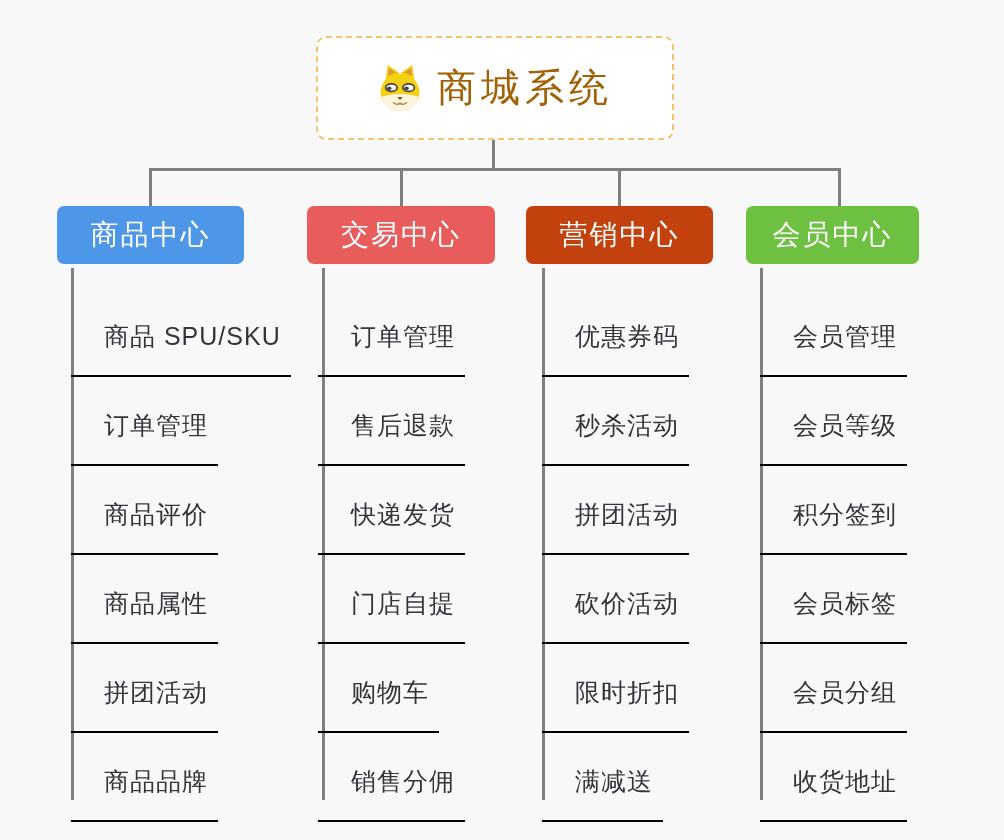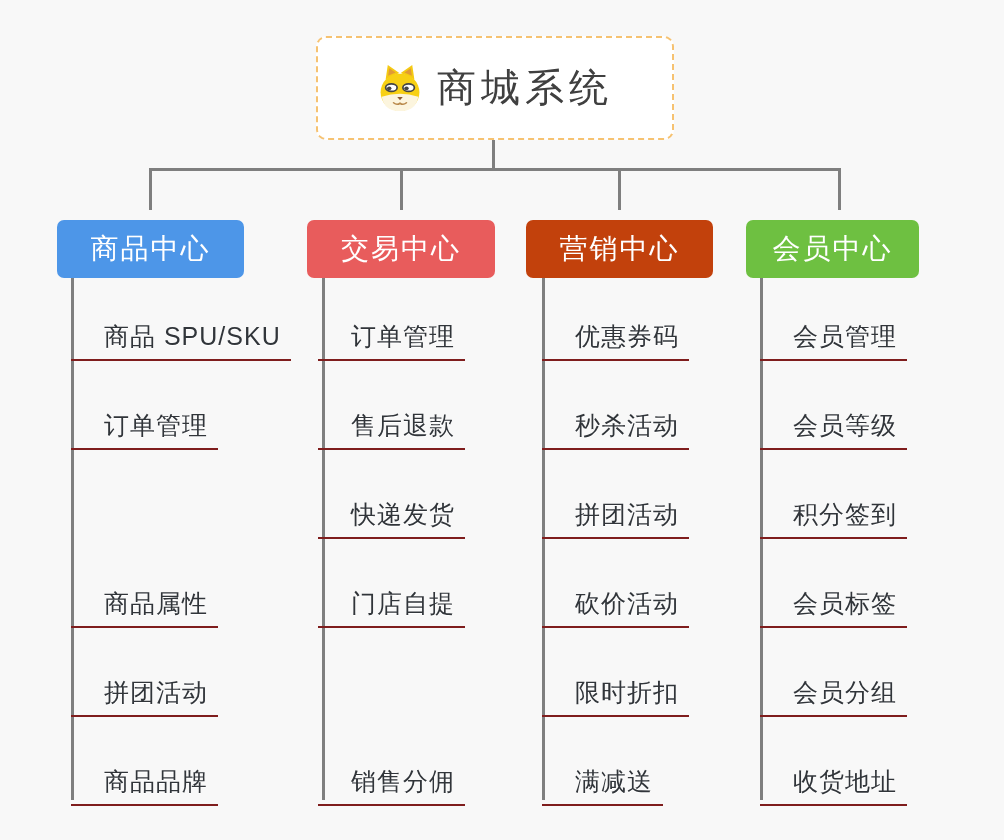--- a/index.html
+++ b/index.html
@@ -33,36 +33,36 @@
   
   .line{position:absolute;background:#7f7f7f;}
   .root-stem{left:492px;top:140px;width:3px;height:28px;}
   .bus{left:149px;top:168px;width:692px;height:3px;}
   .drop{top:168px;width:3px;height:42px;}
   .drop-1{left:149px;} .drop-2{left:400px;} .drop-3{left:618px;} .drop-4{left:838px;}
   .spine{top:268px;width:3px;height:532px;}
   .spine-1{left:71px;} .spine-2{left:322px;} .spine-3{left:542px;} .spine-4{left:760px;}
   
   .hdr{
-    position:absolute;top:220px;height:58px;border-radius:7px;
+    position:absolute;top:206px;height:58px;border-radius:7px;
     display:flex;align-items:center;justify-content:center;
     color:#ffffff;font-size:28px;letter-spacing:2px;
     box-sizing:border-box;cursor:default;
   }
   .hdr-1{left:57px;width:187px;}
   .hdr-2{left:307px;width:188px;}
   .hdr-3{left:526px;width:187px;}
   .hdr-4{left:746px;width:173px;}
   
   .leaf{
     position:absolute;
     height:42px;
     display:flex;align-items:flex-end;
-    padding:0 10px 6px 33px;
-    border-bottom:2px solid #7f1d1d;
+    padding:0 10px 22px 33px;
+    border-bottom:2px solid #000000;
     font-size:25px;letter-spacing:1px;color:#31353a;
     white-space:nowrap;
     text-shadow:0 1px 0 #ffffff;
     box-sizing:content-box;
   }
   .c1{left:71px;} .c2{left:318px;} .c3{left:542px;} .c4{left:760px;}
   .r1{top:311px;} .r2{top:400px;} .r3{top:489px;}
   .r4{top:578px;} .r5{top:667px;} .r6{top:756px;}
 </style>
 </head>
@@ -78,21 +78,21 @@
       <polygon points="48.5,17 47,6.5 38,12.5" fill="#e09a35"></polygon>
       <ellipse cx="32" cy="40" rx="27" ry="26" fill="#f7d014"></ellipse>
       <path d="M6.5 46 Q32 38 57.5 46 Q54 66 32 66 Q10 66 6.5 46 Z" fill="#fcf5de"></path>
       <ellipse cx="20" cy="33.5" rx="8" ry="5.2" fill="#ffffff" stroke="#454545" stroke-width="2.4"></ellipse>
       <ellipse cx="44" cy="33.5" rx="8" ry="5.2" fill="#ffffff" stroke="#454545" stroke-width="2.4"></ellipse>
       <ellipse cx="17" cy="34.5" rx="3.1" ry="2.6" fill="#454545"></ellipse>
       <ellipse cx="41" cy="34.5" rx="3.1" ry="2.6" fill="#454545"></ellipse>
       <path d="M28.2 46.5 h7.6 l-3.8 4.6 Z" fill="#8a5a30"></path>
       <path d="M23 54.5 Q27.5 58.5 32 55.2 Q36.5 58.5 41 54.5" stroke="#b98a4b" stroke-width="2.2" fill="none" stroke-linecap="round"></path>
     </svg>
-    <span class="root-label" style="color: #404040;">商城系统</span>
+    <span class="root-label" style="color: #a16207;">商城系统</span>
   </div>
 
   <div class="line root-stem"></div>
   <div class="line bus"></div>
   <div class="line drop drop-1"></div>
   <div class="line drop drop-2"></div>
   <div class="line drop drop-3"></div>
   <div class="line drop drop-4"></div>
   <div class="line spine spine-1"></div>
   <div class="line spine spine-2"></div>
@@ -107,28 +107,30 @@
   </div>
   <div class="hdr hdr-3" style="background: #c2410c;">
     <span>营销中心</span>
   </div>
   <div class="hdr hdr-4" style="background: rgb(110, 192, 65);">
     <span>会员中心</span>
   </div>
 
   <div class="leaf c1 r1">商品 SPU/SKU</div>
   <div class="leaf c1 r2">订单管理</div>
+  <div class="leaf c1 r3">商品评价</div>
   <div class="leaf c1 r4">商品属性</div>
   <div class="leaf c1 r5">拼团活动</div>
   <div class="leaf c1 r6">商品品牌</div>
 
   <div class="leaf c2 r1">订单管理</div>
   <div class="leaf c2 r2">售后退款</div>
   <div class="leaf c2 r3">快递发货</div>
   <div class="leaf c2 r4">门店自提</div>
+  <div class="leaf c2 r5">购物车</div>
   <div class="leaf c2 r6">销售分佣</div>
 
   <div class="leaf c3 r1">优惠券码</div>
   <div class="leaf c3 r2">秒杀活动</div>
   <div class="leaf c3 r3">拼团活动</div>
   <div class="leaf c3 r4">砍价活动</div>
   <div class="leaf c3 r5">限时折扣</div>
   <div class="leaf c3 r6">满减送</div>
 
   <div class="leaf c4 r1">会员管理</div>

